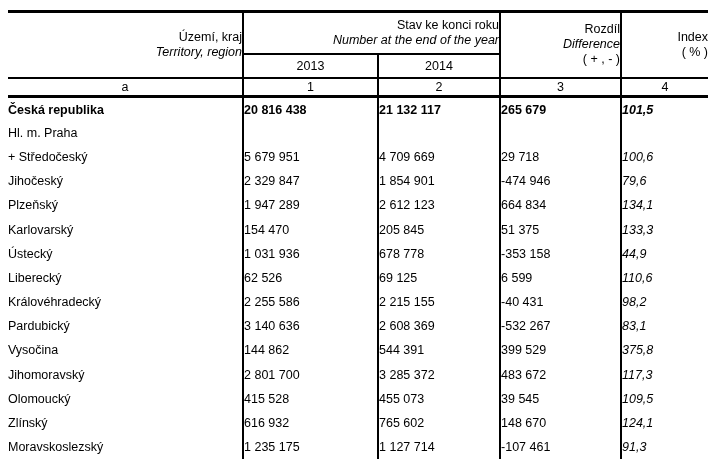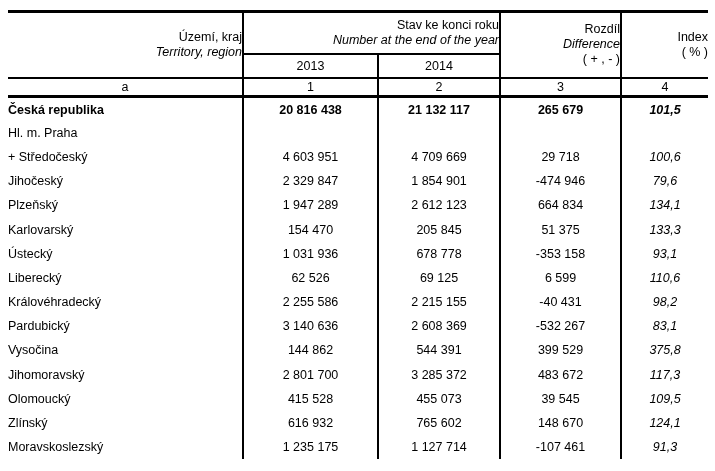--- a/index.html
+++ b/index.html
@@ -43,21 +43,21 @@
   .hcell div { line-height: 15px; text-align: right; }
   .it { font-style: italic; }
 
   
   tr.r { height: 24.2px; }
   tr.r.first td { padding-top: 2px; }
   td.name { text-align: left; white-space: nowrap; }
   .ind0 { padding-left: 12px; }
   .ind1 { padding-left: 27px; }
   .ind2 { padding-left: 67px; }
-  td.num { text-align: center; padding-right: 5px; white-space: nowrap; }
+  td.num { text-align: left; padding-right: 5px; white-space: nowrap; }
   td.idx { padding-right: 7px; font-style: italic; }
   tr.bold td { font-weight: bold; }
 </style>
 </head>
 <body>
 
 <div class="sheet">
   <table class="stat">
     <colgroup>
       <col style="width:235px">
@@ -108,21 +108,21 @@
     </tr>
     <tr class="r">
       <td class="name ind1">Hl. m. Praha</td>
       <td class="num v"></td>
       <td class="num v"></td>
       <td class="num v"></td>
       <td class="num v idx"></td>
     </tr>
     <tr class="r">
       <td class="name ind2">+ Středočeský</td>
-      <td class="num v">4 603 951</td>
+      <td class="num v">5 679 951</td>
       <td class="num v">4 709 669</td>
       <td class="num v">29 718</td>
       <td class="num v idx">100,6</td>
     </tr>
     <tr class="r">
       <td class="name ind1">Jihočeský</td>
       <td class="num v">2 329 847</td>
       <td class="num v">1 854 901</td>
       <td class="num v">-474 946</td>
       <td class="num v idx">79,6</td>
@@ -139,21 +139,21 @@
       <td class="num v">154 470</td>
       <td class="num v">205 845</td>
       <td class="num v">51 375</td>
       <td class="num v idx">133,3</td>
     </tr>
     <tr class="r">
       <td class="name ind1">Ústecký</td>
       <td class="num v">1 031 936</td>
       <td class="num v">678 778</td>
       <td class="num v">-353 158</td>
-      <td class="num v idx">93,1</td>
+      <td class="num v idx">44,9</td>
     </tr>
     <tr class="r">
       <td class="name ind1">Liberecký</td>
       <td class="num v">62 526</td>
       <td class="num v">69 125</td>
       <td class="num v">6 599</td>
       <td class="num v idx">110,6</td>
     </tr>
     <tr class="r">
       <td class="name ind1">Královéhradecký</td>

